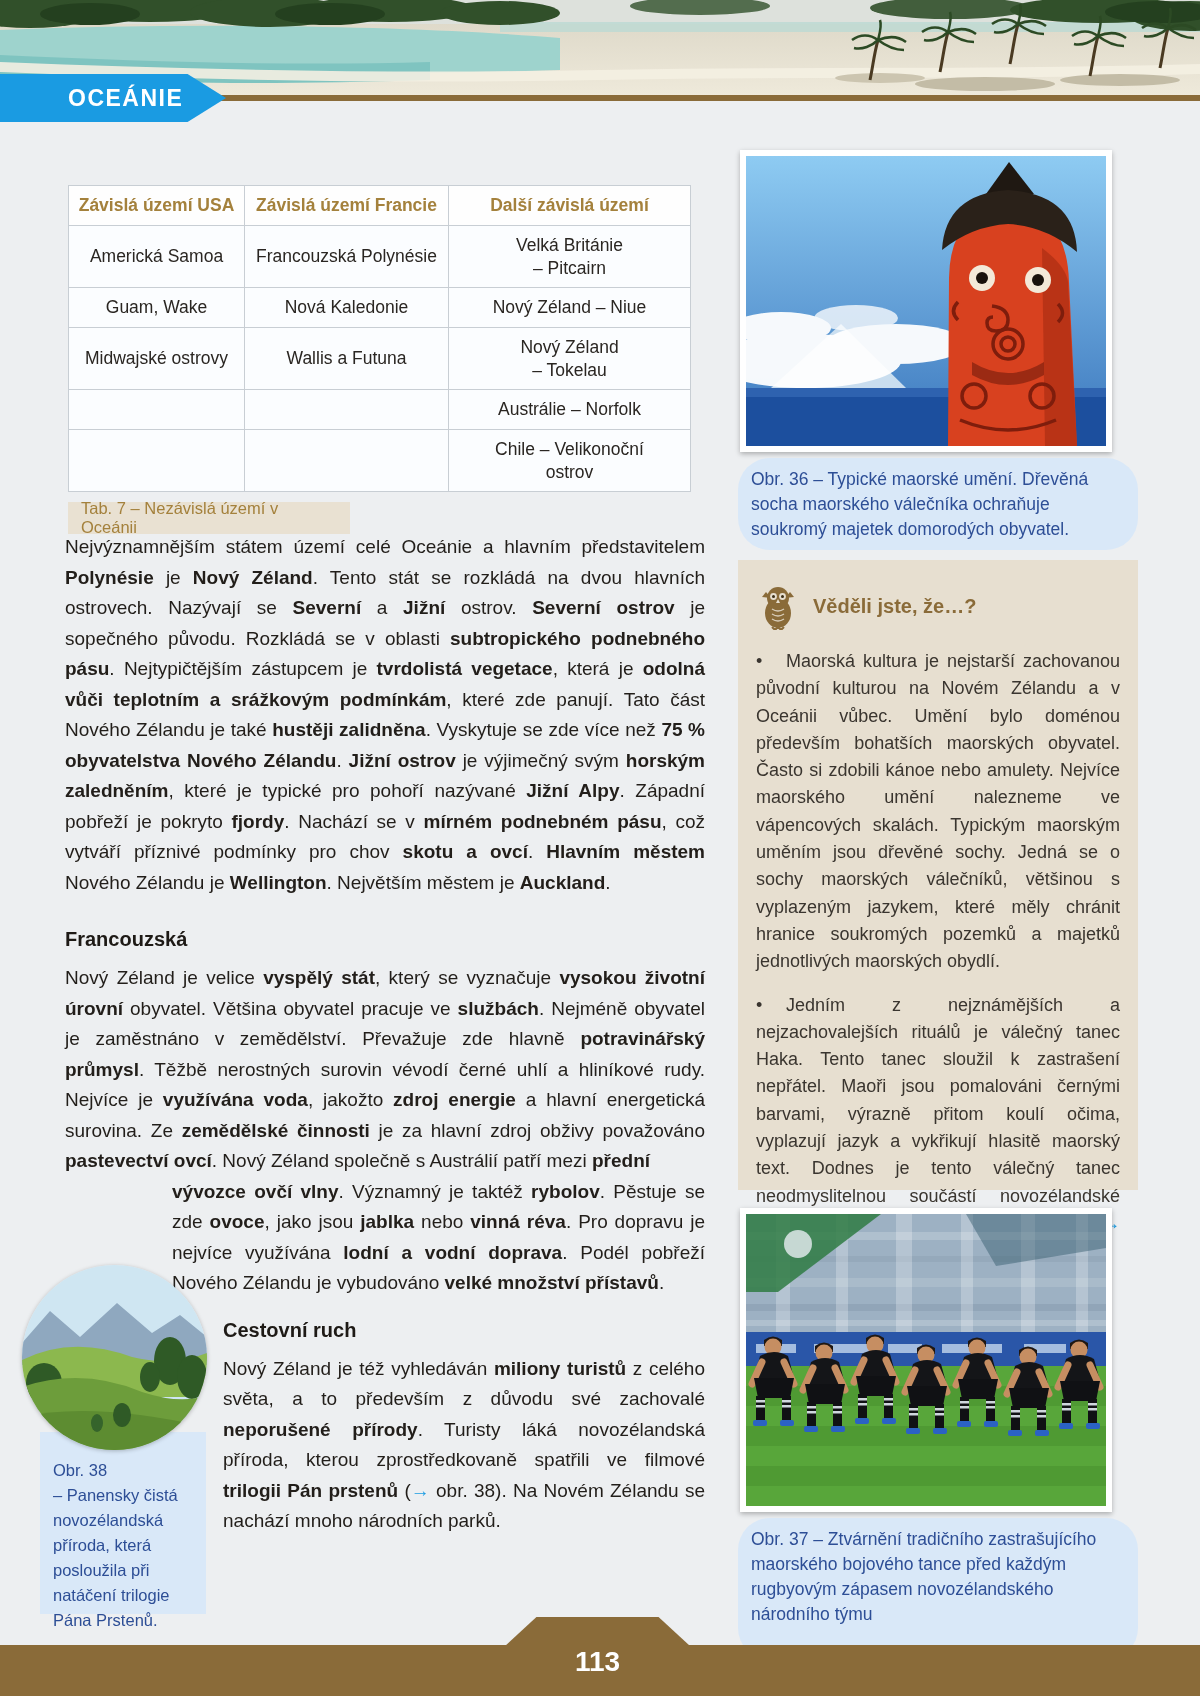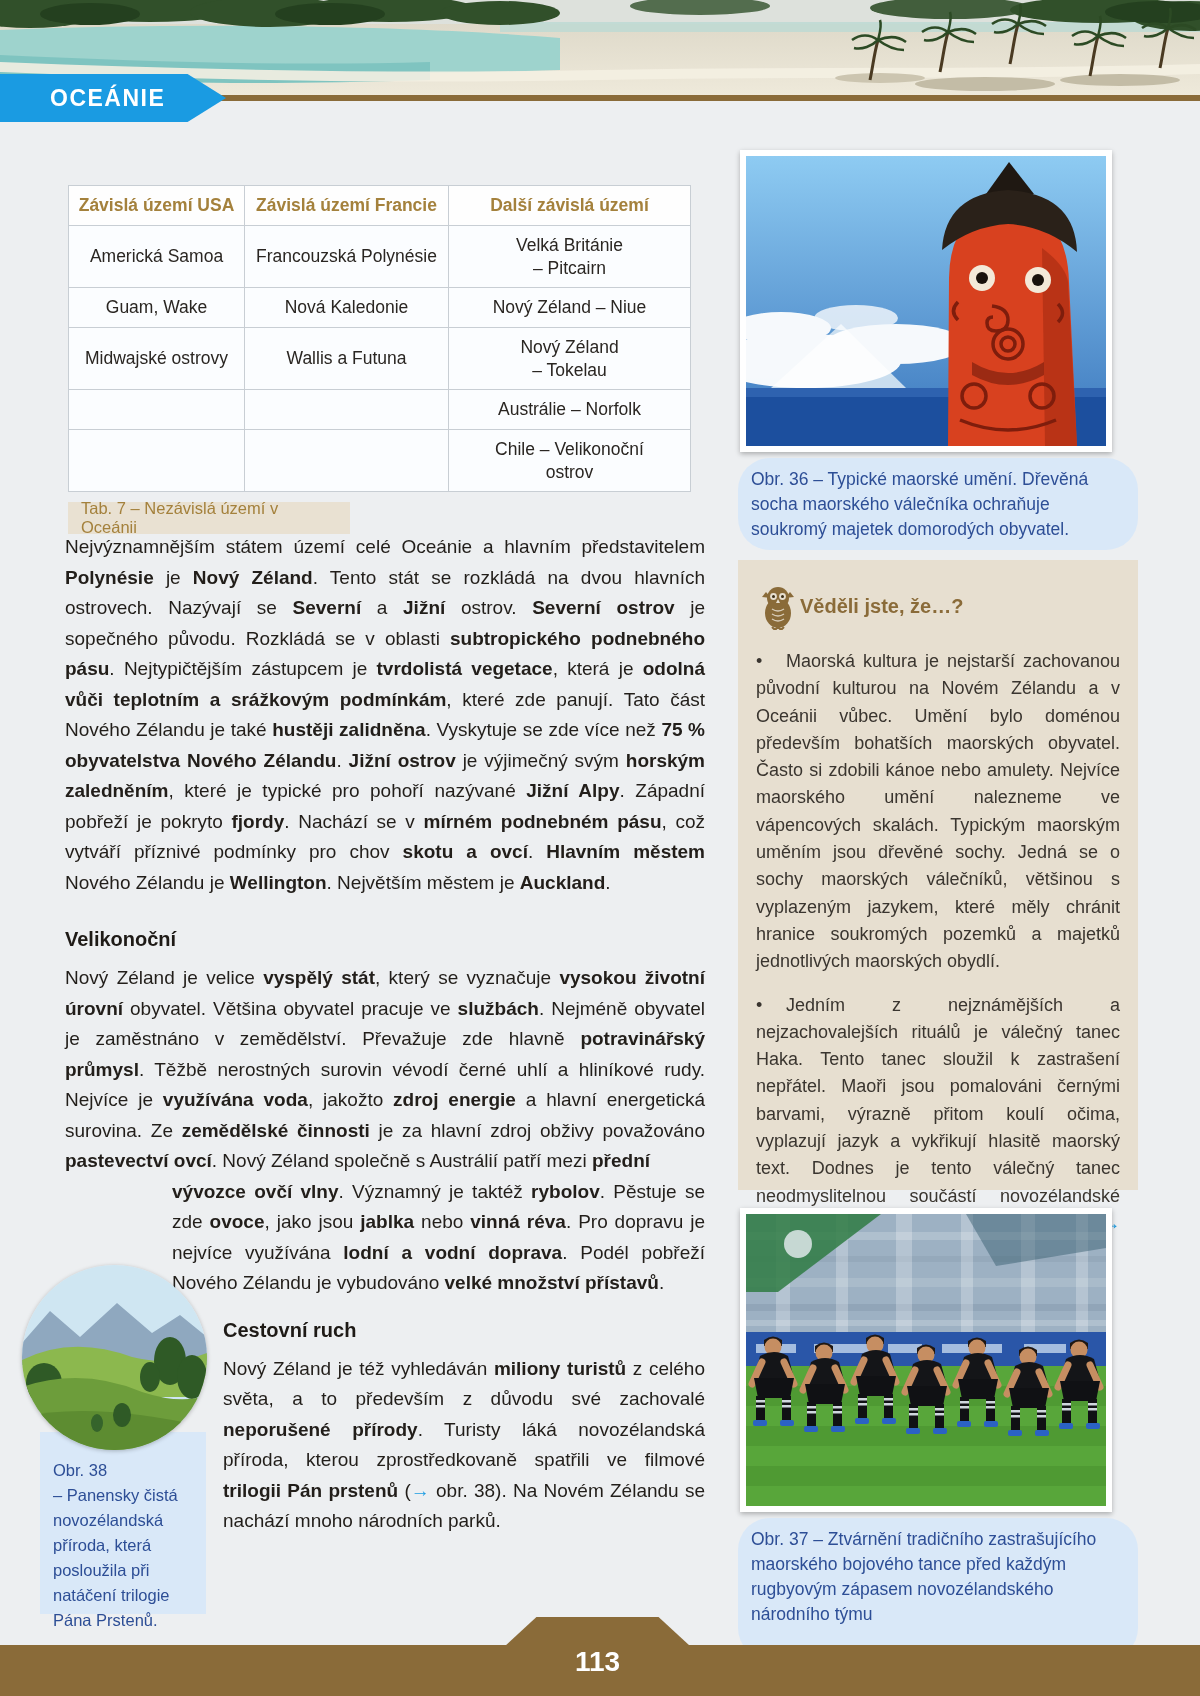--- a/index.html
+++ b/index.html
@@ -9,21 +9,21 @@
     background:#edeff1; overflow:hidden;
     font-family:"Liberation Sans", sans-serif; color:#26221e;
   }
   
   .header-photo { position:absolute; top:0; left:0; width:1200px; height:98px; }
   .header-photo svg { display:block; width:100%; height:100%; }
   .bronze-line { position:absolute; top:95px; left:205px; width:995px; height:6px; background:#8a6b39; z-index:2; }
   .banner {
     position:absolute; top:74px; left:0; width:226px; height:48px; z-index:3;
     background:#1a9be2; clip-path:polygon(0 0,83% 0,100% 50%,83% 100%,0 100%);
-    display:flex; align-items:center; padding-left:50px;
+    display:flex; align-items:center; padding-left:68px;
   }
   .banner-label { color:#fff; font-size:23px; font-weight:bold; letter-spacing:1.5px; }
   .page-title { position:absolute; top:140px; left:66px; font-size:26px; font-weight:bold; color:#1e1a16; }
   
   .geo-table { position:absolute; top:185px; left:68px; width:622px; border-collapse:collapse; table-layout:fixed; }
   .geo-table th, .geo-table td { border:1px solid #c8ced4; text-align:center; vertical-align:middle; font-size:17.5px; padding:2px 8px;margin-top:46px; }
   .geo-table th { color:#a4813c; font-weight:bold; background:#fefefe; height:40px; }
   .geo-table td { background:#fbfdff; color:#2a2622; line-height:23px; white-space:pre-line; }
   .geo-table tr.tall td { height:62px; }
   .geo-table tr.short td { height:40px; }
@@ -55,21 +55,21 @@
   }
   
   .photo-frame { position:absolute; background:#fff; padding:6px; box-shadow:0 2px 5px rgba(0,0,0,.28); }
   .photo-frame svg { display:block; width:100%; height:100%; }
   .frame36 { left:740px; top:150px; width:372px; height:302px; }
   .frame37 { left:740px; top:1208px; width:372px; height:304px; }
   .fig-cap { position:absolute; background:#d9e8f8; color:#2d4e96; font-size:17.5px; line-height:25px; padding:9px 13px;border-radius:32px; }
   .cap36 { left:738px; top:458px; width:400px; height:92px; }
   .cap37 { left:738px; top:1518px; width:400px; height:142px; }
   .know-box { position:absolute; left:738px; top:560px; width:400px; height:630px; background:#e7dfd0; padding:22px 18px 18px; }
-  .know-head { display:flex; align-items:center; margin-bottom:18px; }
+  .know-head { display:flex; align-items:center; gap:13px; margin-bottom:18px; }
   .owl { width:44px; height:48px; flex:0 0 auto; }
   .know-title { color:#8a6b39; font-size:20px; font-weight:bold; }
   .know-p { font-size:18px; line-height:27.3px; text-align:justify; color:#3a352f; margin-bottom:16px; }
   .dot { display:inline-block; width:30px; }
   
   .footer-bar { position:absolute; left:0; top:1645px; width:1200px; height:51px; background:#8a6b39; }
   .footer-bump { position:absolute; left:505px; top:1617px; width:185px; height:29px; background:#8a6b39; clip-path:polygon(0% 100%,17% 0%,83% 0%,100% 100%); }
   .page-num { position:absolute; left:505px; top:1646px; width:185px; text-align:center; color:#fff; font-size:28px; font-weight:bold; z-index:4; }
 </style>
 </head>
@@ -174,21 +174,21 @@
         <td></td>
         <td>Chile – Velikonoční
 ostrov</td>
       </tr>
     </tbody>
   </table>
   <div class="tab-caption">Tab. 7 – Nezávislá území v Oceánii</div>
 
   <div class="left-col">
     <p class="body-p"><span>Nejvýznamnějším státem území celé Oceánie a hlavním představitelem </span><span class="b">Polynésie</span><span> je </span><span class="b">Nový Zéland</span><span>. Tento stát se rozkládá na dvou hlavních ostrovech. Nazývají se </span><span class="b">Severní</span><span> a </span><span class="b">Jižní</span><span> ostrov. </span><span class="b">Severní ostrov</span><span> je sopečného původu. Rozkládá se v oblasti </span><span class="b">subtropického podnebného pásu</span><span>. Nejtypičtějším zástupcem je </span><span class="b">tvrdolistá vegetace</span><span>, která je </span><span class="b">odolná vůči teplotním a srážkovým podmínkám</span><span>, které zde panují. Tato část Nového Zélandu je také </span><span class="b">hustěji zalidněna</span><span>. Vyskytuje se zde více než </span><span class="b">75 % obyvatelstva Nového Zélandu</span><span>. </span><span class="b">Jižní ostrov</span><span> je výjimečný svým </span><span class="b">horským zaledněním</span><span>, které je typické pro pohoří nazývané </span><span class="b">Jižní Alpy</span><span>. Západní pobřeží je pokryto </span><span class="b">fjordy</span><span>. Nachází se v </span><span class="b">mírném podnebném pásu</span><span>, což vytváří příznivé podmínky pro chov </span><span class="b">skotu a ovcí</span><span>. </span><span class="b">Hlavním městem</span><span> Nového Zélandu je </span><span class="b">Wellington</span><span>. Největším městem je </span><span class="b">Auckland</span><span>.</span></p>
-    <h3>Velikonoční</h3>
+    <h3>Francouzská</h3>
     <p class="body-p"><span>Nový Zéland je velice </span><span class="b">vyspělý stát</span><span>, který se vyznačuje </span><span class="b">vysokou životní úrovní</span><span> obyvatel. Většina obyvatel pracuje ve </span><span class="b">službách</span><span>. Nejméně obyvatel je zaměstnáno v zemědělství. Převažuje zde hlavně </span><span class="b">potravinářský průmysl</span><span>. Těžbě nerostných surovin vévodí černé uhlí a hliníkové rudy. Nejvíce je </span><span class="b">využívána voda</span><span>, jakožto </span><span class="b">zdroj energie</span><span> a hlavní energetická surovina. Ze </span><span class="b">zemědělské činnosti</span><span> je za hlavní zdroj obživy považováno </span><span class="b">pastevectví ovcí</span><span>. Nový Zéland společně s Austrálií patří mezi </span><span class="b">přední</span></p>
     <p class="body-p"><span class="circle-spacer"></span><span><span class="b">vývozce ovčí vlny</span><span>. Významný je taktéž </span><span class="b">rybolov</span><span>. Pěstuje se zde </span><span class="b">ovoce</span><span>, jako jsou </span><span class="b">jablka</span><span> nebo </span><span class="b">vinná réva</span><span>. Pro dopravu je nejvíce využívána </span><span class="b">lodní a vodní doprava</span><span>. Podél pobřeží Nového Zélandu je vybudováno </span><span class="b">velké množství přístavů</span><span>.</span></span></p>
     <div class="tourism">
       <h3>Cestovní ruch</h3>
       <p class="body-p"><span>Nový Zéland je též vyhledáván </span><span class="b">miliony turistů</span><span> z celého světa, a to především z důvodu své zachovalé </span><span class="b">neporušené přírody</span><span>. Turisty láká novozélandská příroda, kterou zprostředkovaně spatřili ve filmové </span><span class="b">trilogii Pán prstenů</span><span> (</span><span class="arrow">→</span><span> obr. 38). Na Novém Zélandu se nachází mnoho národních parků.</span></p>
     </div>
   </div>
 
   <div class="fig38-circle">
     <svg viewBox="0 0 185 185" preserveAspectRatio="none">

